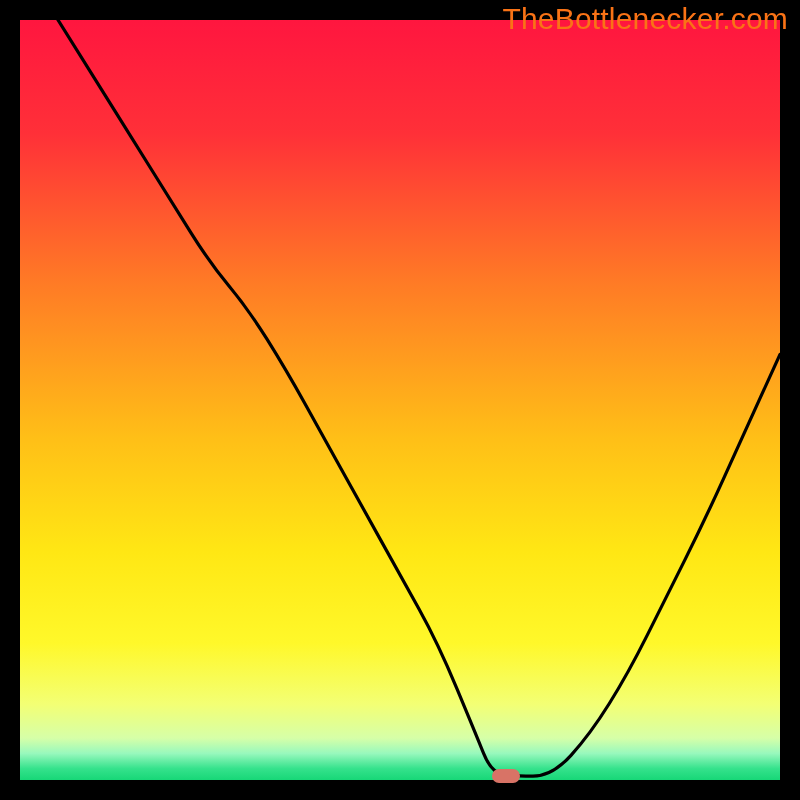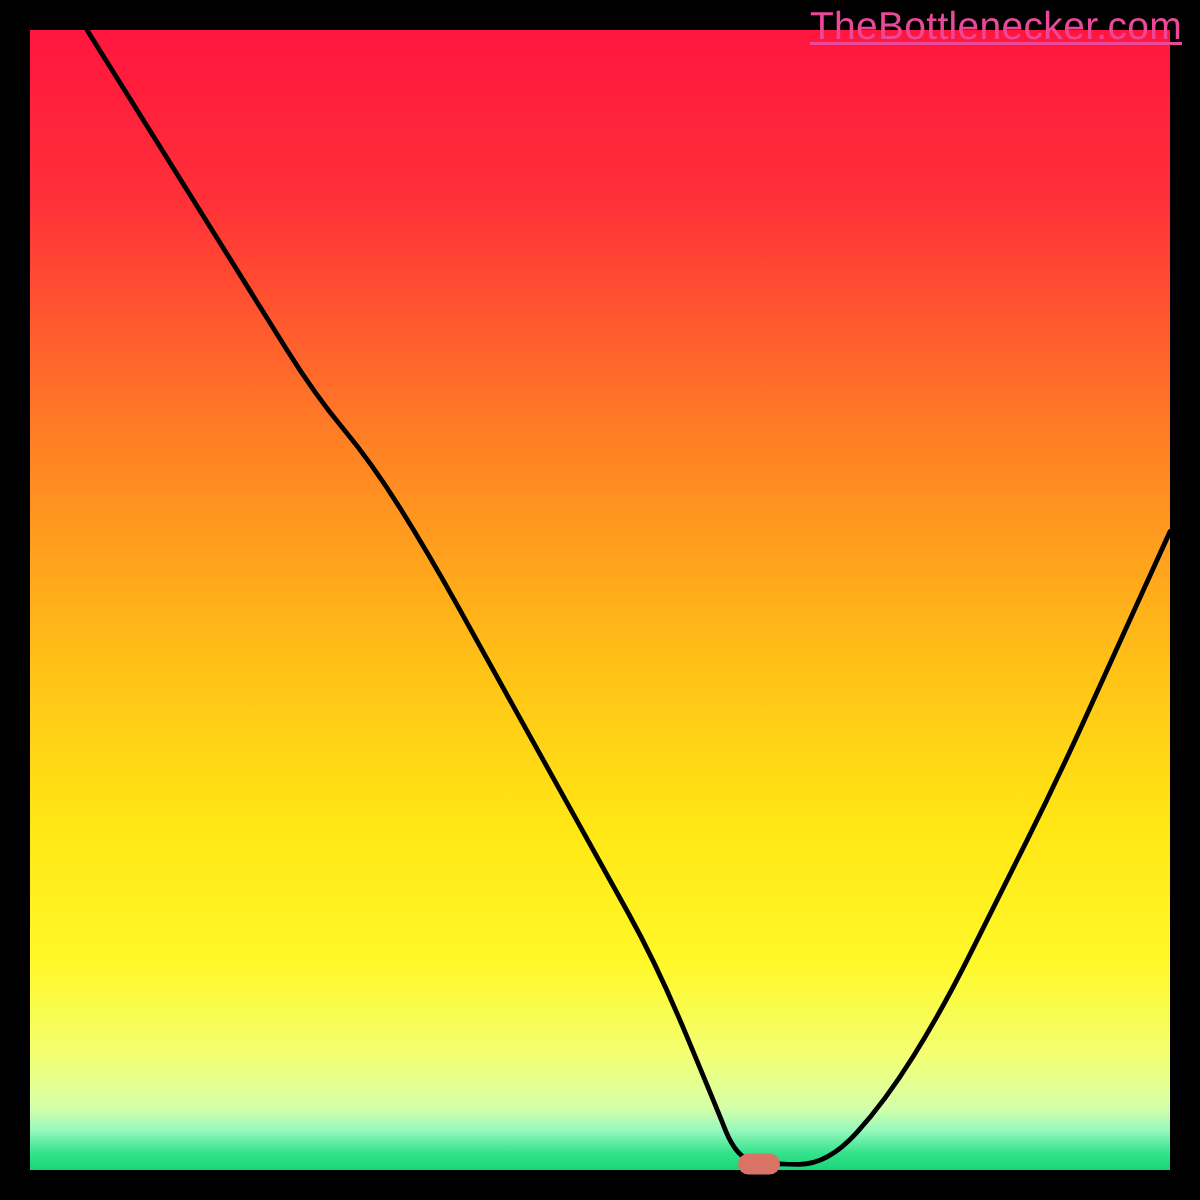--- a/index.html
+++ b/index.html
@@ -30,24 +30,23 @@
     position: absolute;
     left: 0;
     top: 0;
     width: 760px;
     height: 760px;
   }
   .attribution {
     position: absolute;
     top: 2px;
     right: 12px;
-    color: #ec4899;
-    font-size: 26px;
+    color: #f97316;
+    font-size: 30px;
     letter-spacing: 0.2px;
-    text-decoration: underline;
   }
   .curve-svg {
     position: absolute;
     left: 0;
     top: 0;
     width: 760px;
     height: 760px;
   }
   .marker {
     position: absolute;

